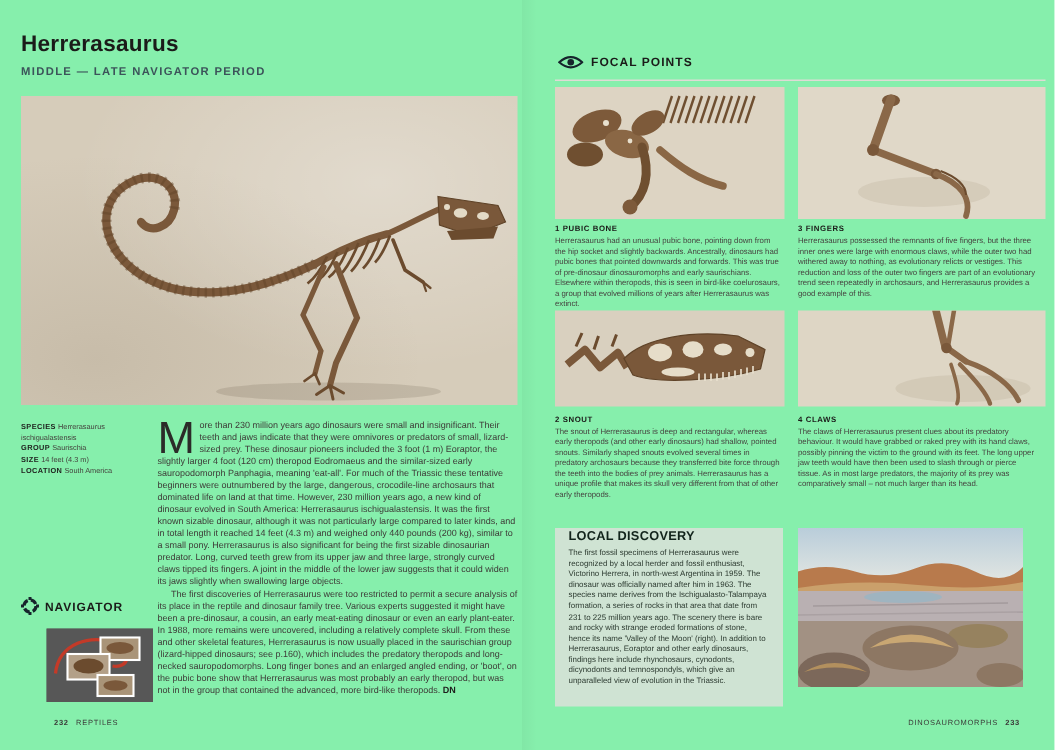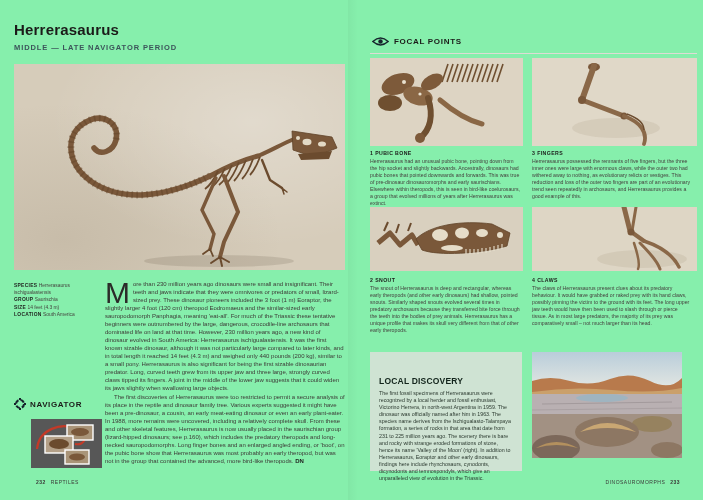--- a/index.html
+++ b/index.html
@@ -47,21 +47,21 @@
   .ph-snout{left:370px;top:207px;width:153px;height:64px;background:#d9d0bf;}
   .ph-claws{left:532px;top:207px;width:165px;height:64px;background:#ded6c5;}
   .caption{position:absolute;width:152px;}
   .cap-1{left:370px;top:150px;}
   .cap-3{left:532px;top:150px;width:162px;}
   .cap-2{left:370px;top:277px;}
   .cap-4{left:532px;top:277px;width:162px;}
   .cap-title{font-size:5.2px;font-weight:bold;letter-spacing:0.4px;color:#1b1b19;margin-bottom:2px;}
   .caption p{margin:0;font-size:5.2px;line-height:7px;color:#45433f;}
   .local-discovery{position:absolute;left:370px;top:352px;width:152px;height:119px;
-    background:#cfe3d3;box-sizing:border-box;padding:24px 9px;}
+    background:#cfe3d3;box-sizing:border-box;padding:0 9px;}
   .local-discovery h3{margin:0 0 4px 0;font-size:8.5px;letter-spacing:0.2px;color:#12241b;}
   .local-discovery p{margin:0;font-size:5.3px;line-height:7.1px;color:#2c3a30;}
   .ph-landscape{left:532px;top:352px;width:150px;height:106px;background:#c6d4df;}
   svg{display:block;}
 </style>
 </head>
 <body>
 
 <div class="spread">
   <div class="gutter"></div>

